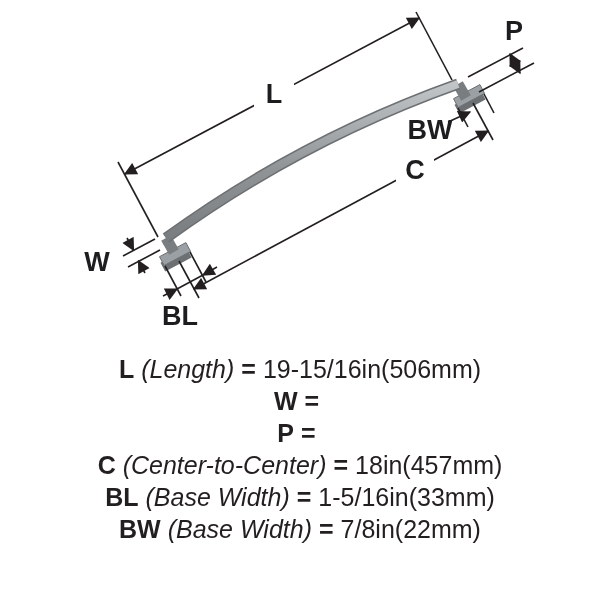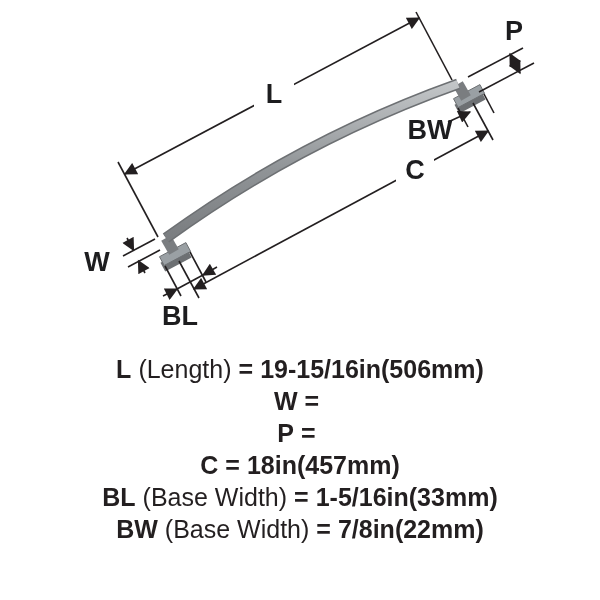--- a/index.html
+++ b/index.html
@@ -12,23 +12,23 @@
   svg text{font-family:"Liberation Sans", sans-serif;}
   .dim-label{font-size:27px;font-weight:bold;fill:#1d1d1f;}
   .specs{
     margin-top:8px;display:flex;flex-direction:column;align-items:center;
   }
   .spec-line{
     display:flex;align-items:baseline;font-size:25px;line-height:32px;
     color:#231f20;white-space:nowrap;
   }
   .abbr{font-weight:700;margin-right:7px;}
-  .desc{font-weight:400;margin-right:7px;}
+  .desc{font-weight:400;margin-right:7px;font-style:italic;}
   .eq{font-weight:700;margin-right:7px;}
-  .val{font-weight:700;text-align:center;}
+  .val{font-weight:400;text-align:center;}
 </style>
 </head>
 <body>
 
 <div class="stage">
 
   <div class="diagram-wrap">
     <svg width="600" height="345" viewBox="0 0 600 345">
       <defs>
         <linearGradient id="barGrad" x1="0" y1="0" x2="0" y2="1">
@@ -108,20 +108,21 @@
     <div class="spec-line">
       <span class="abbr">W</span>
       <span class="eq">=</span>
     </div>
     <div class="spec-line">
       <span class="abbr">P</span>
       <span class="eq">=</span>
     </div>
     <div class="spec-line">
       <span class="abbr">C</span>
+      <span class="desc">(Center-to-Center)</span>
       <span class="eq">=</span>
       <span class="val">18in(457mm)</span>
     </div>
     <div class="spec-line">
       <span class="abbr">BL</span>
       <span class="desc">(Base Width)</span>
       <span class="eq">=</span>
       <span class="val">1-5/16in(33mm)</span>
     </div>
     <div class="spec-line">

